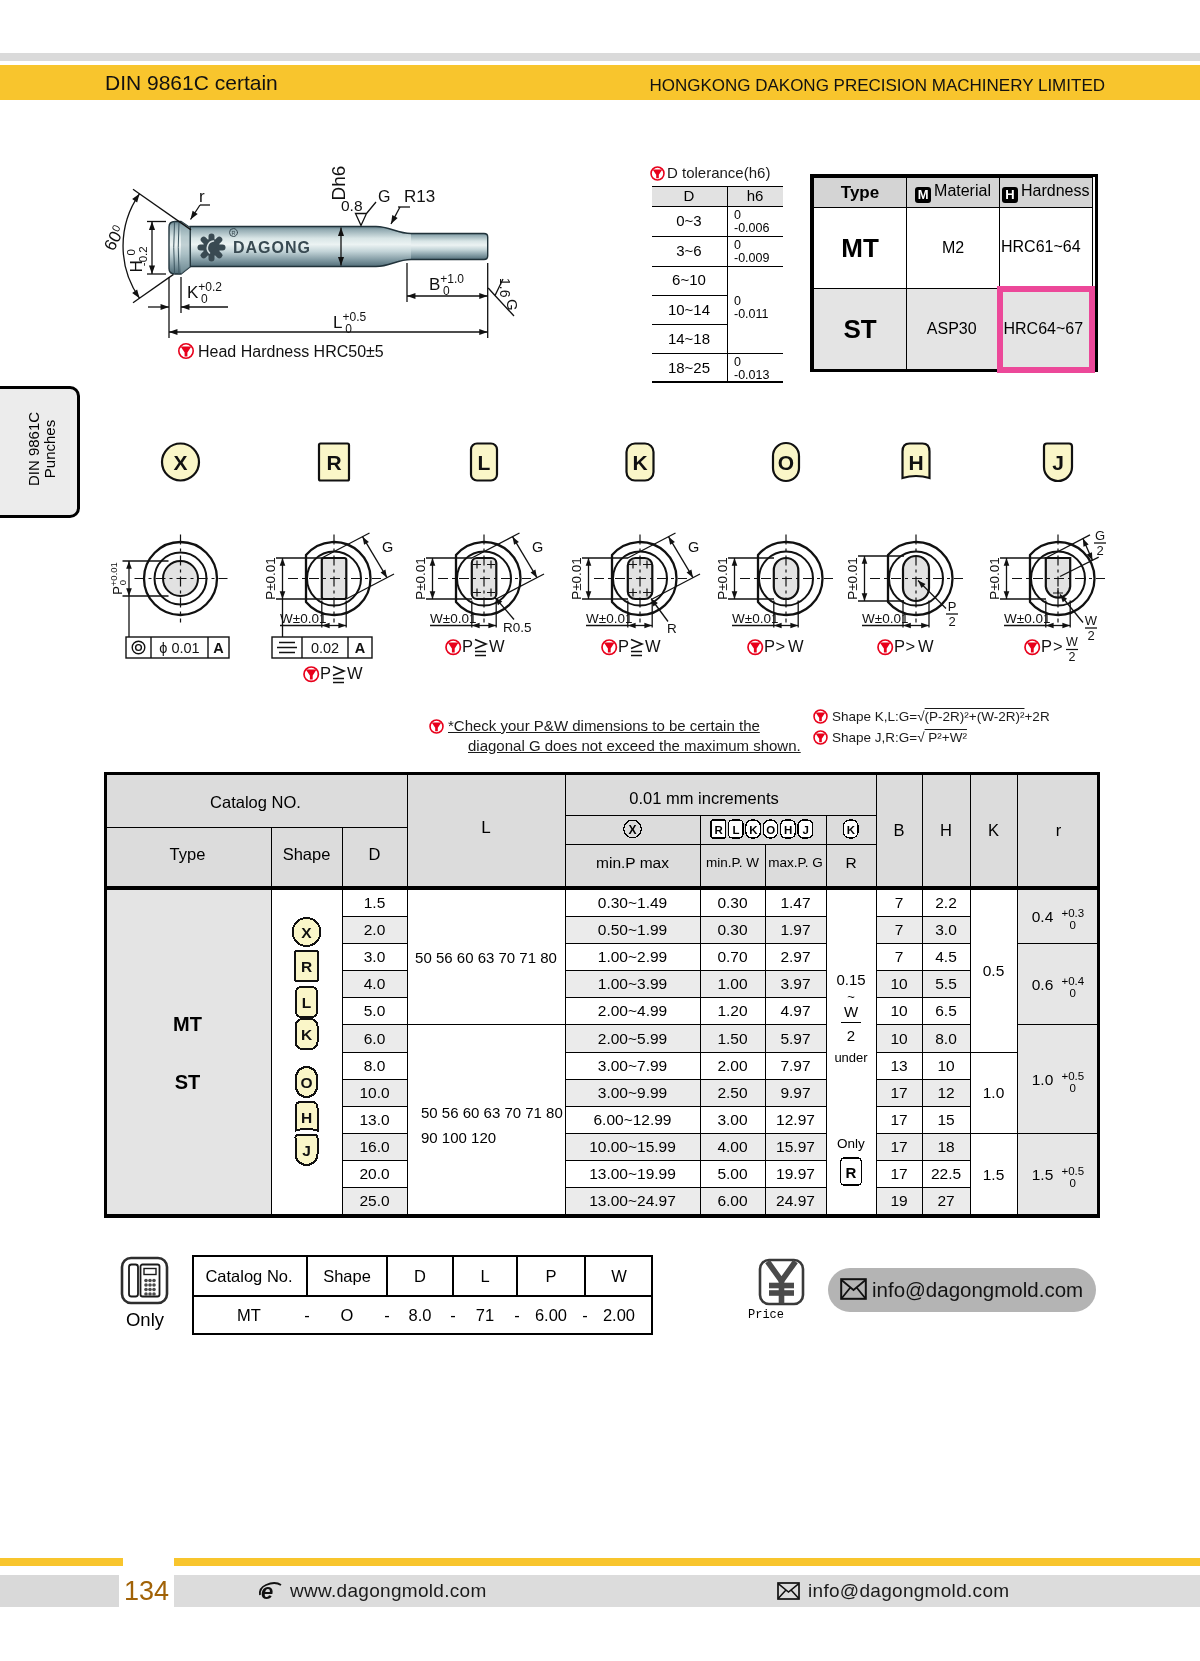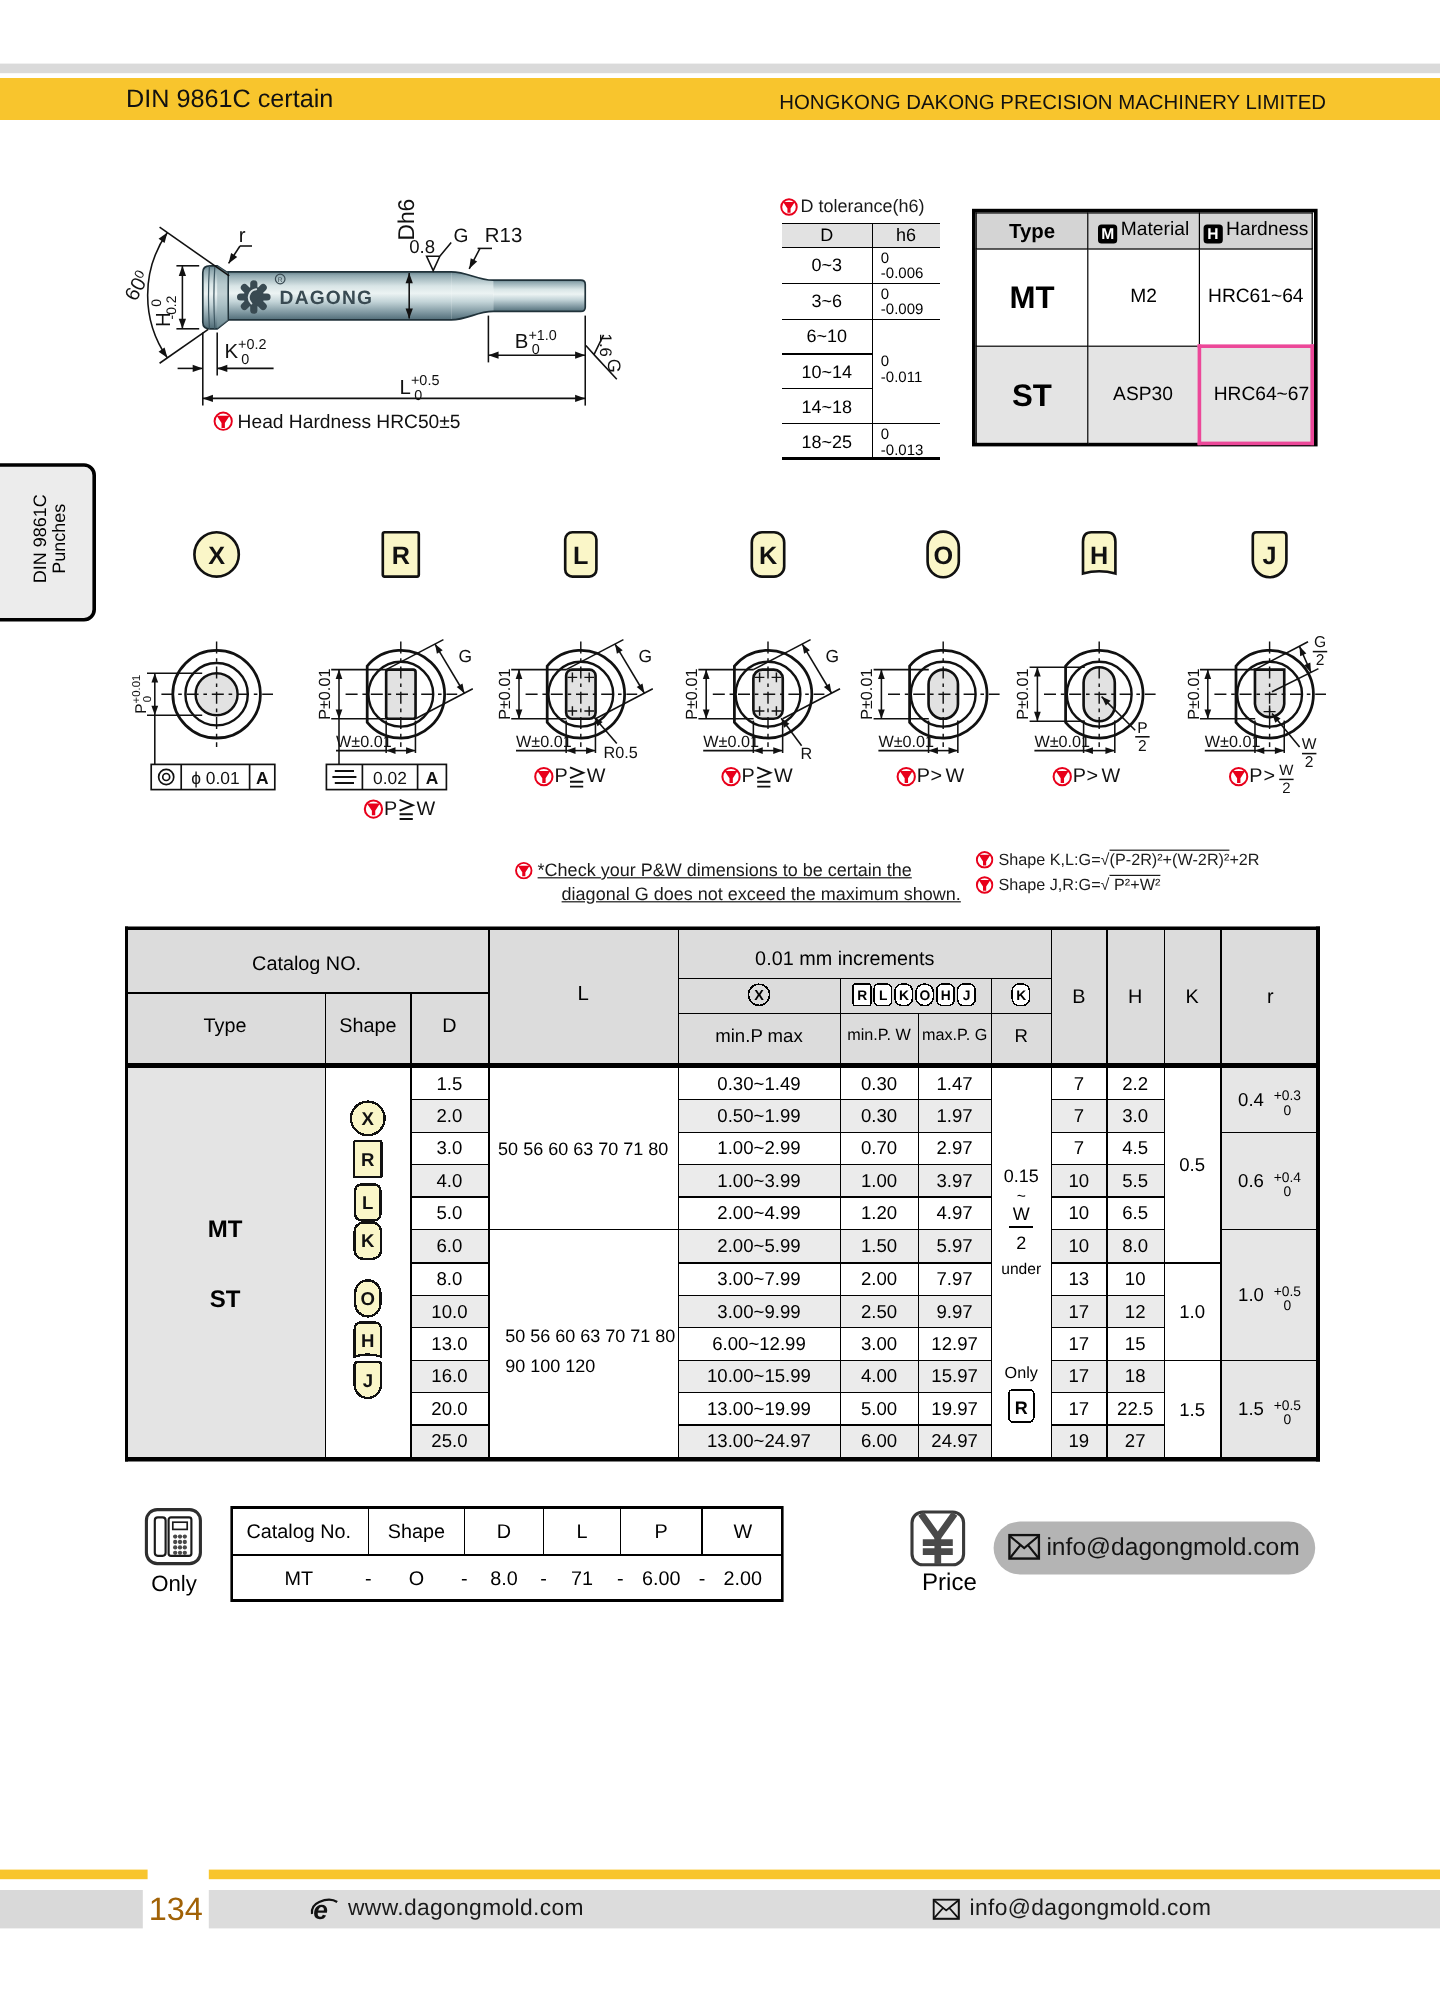--- a/index.html
+++ b/index.html
@@ -215,27 +215,27 @@
 <tbody>
         <tr style="height:30px;background:#d4d4d4;">
 <td style="border:1px solid #000;text-align:center;font-weight:bold;font-size:17px;">Type</td>
 <td style="border:1px solid #000;text-align:center;"><span style="display:inline-block;background:#000;color:#fff;font-weight:bold;font-size:13px;width:16px;height:16px;line-height:16px;border-radius:3px;vertical-align:-3px;margin-right:3px;">M</span>Material</td>
 <td style="border:1px solid #000;text-align:center;"><span style="display:inline-block;background:#000;color:#fff;font-weight:bold;font-size:13px;width:16px;height:16px;line-height:16px;border-radius:3px;vertical-align:-3px;margin-right:3px;">H</span>Hardness</td>
 </tr>
 
 <tr style="height:81px;background:#fff;">
 <td style="border:1px solid #000;text-align:center;font-weight:bold;font-size:26px;">MT</td>
 <td style="border:1px solid #000;text-align:center;">M2</td>
-<td style="border:1px solid #000;text-align:center;">HRC61~64</td>
+<td style="border:1px solid #000;">HRC61~64</td>
 </tr>
 
 <tr style="height:81px;background:#e4e4e4;">
 <td style="border:1px solid #000;text-align:center;font-weight:bold;font-size:26px;">ST</td>
 <td style="border:1px solid #000;text-align:center;">ASP30</td>
-<td style="border:3px solid #ec4899;text-align:right;">HRC64~67</td>
+<td style="border:6px solid #ec4899;text-align:left;">HRC64~67</td>
 </tr>
 </tbody>
     </table>
 </div>
 
 <div class="abs" style="left:0;top:430px;width:1200px;height:270px;">
 <svg width="1200" height="270" viewBox="0 0 1200 270">
 <defs>
         <marker id="mb" viewBox="0 0 10 10" refX="10" refY="5" markerWidth="10" markerHeight="6" orient="auto-start-reverse">
           <path d="M0,1.4 L10,5 L0,8.6 Z" fill="#111"></path>
@@ -831,21 +831,21 @@
 <div class="abs" style="left:758px;top:1258px;width:50px;height:74px;">
 <svg width="50" height="50" viewBox="0 0 50 50">
 <rect x="2" y="2" width="43" height="44" rx="9" fill="#fff" stroke="#3a3a3a" stroke-width="2.6"></rect>
 <g stroke="#4a4a4a" stroke-width="5.6" fill="none">
 <path d="M9.5,3.5 L23.5,23 L37.5,3.5"></path>
 <line x1="23.5" y1="22" x2="23.5" y2="45.5"></line>
 <line x1="11" y1="27.5" x2="36" y2="27.5"></line>
 <line x1="11" y1="35" x2="36" y2="35"></line>
 </g>
 </svg>
-<div style="position:absolute;left:-10px;top:50px;width:66px;text-align:right;font-size:20px;color:#000;">Price</div>
+<div style="position:absolute;left:-10px;top:50px;width:66px;text-align:left;font-size:12px;color:#000;font-family:Liberation Mono, monospace;">Price</div>
 </div>
 
 <div class="abs" style="left:828px;top:1268px;width:268px;height:44px;background:#b4b4b4;border-radius:22px;"></div>
 
 <div class="abs" style="left:840px;top:1278px;width:27px;height:22px;">
 <svg width="27" height="22" viewBox="0 0 27 22">
 <rect x="1.2" y="1.2" width="24.6" height="19.6" fill="none" stroke="#111" stroke-width="2"></rect>
 <path d="M1.5,2 L13.5,12 L25.5,2 M1.5,20.5 L10,10 M25.5,20.5 L17,10" fill="none" stroke="#111" stroke-width="1.8"></path>
 </svg>
 </div>

